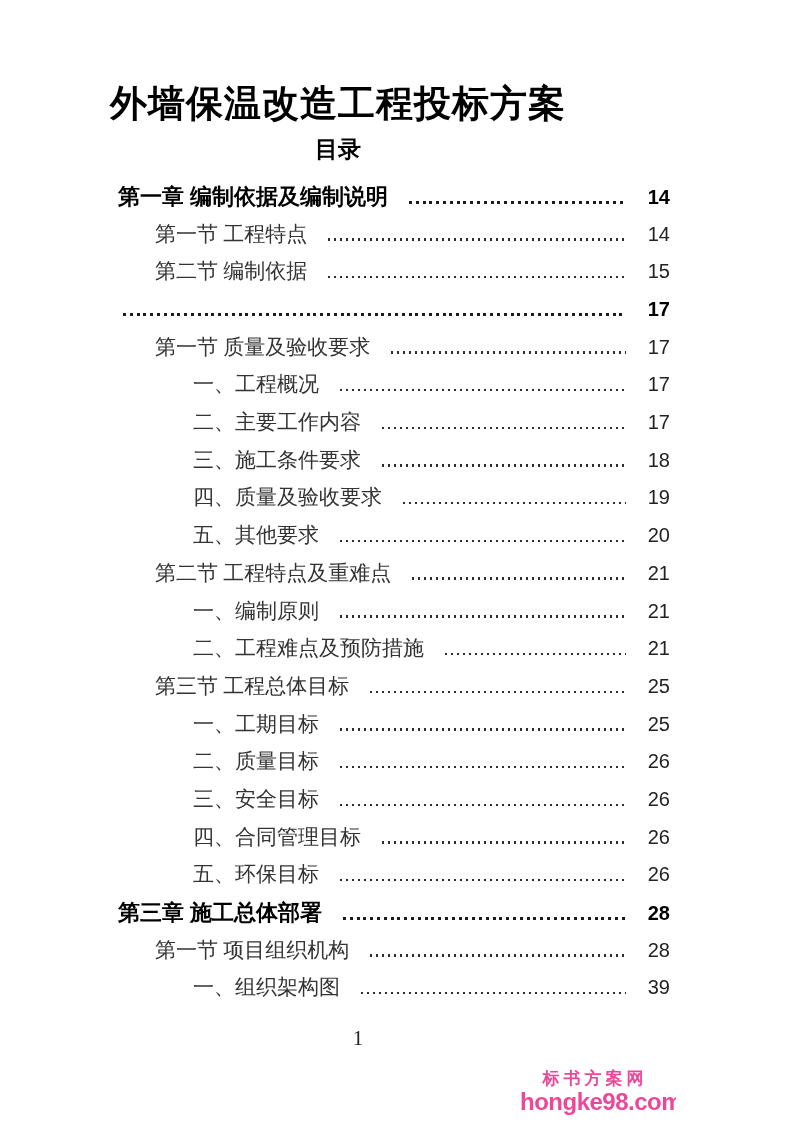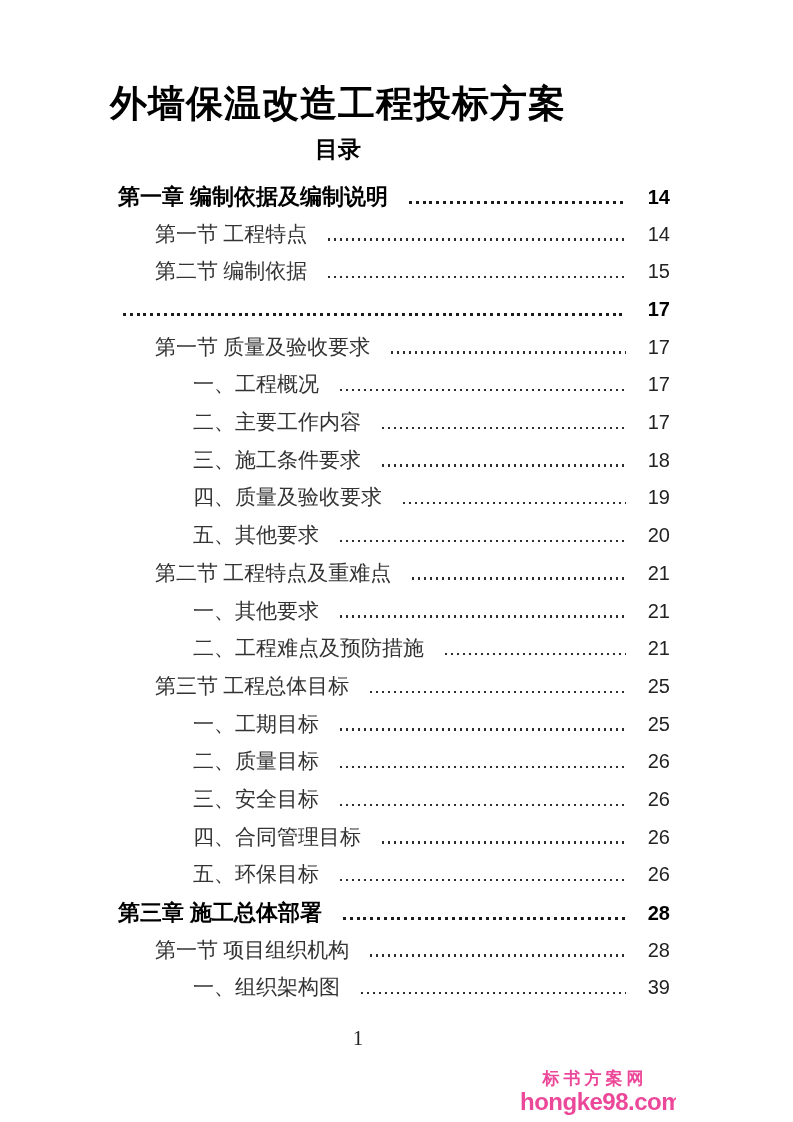--- a/index.html
+++ b/index.html
@@ -179,21 +179,21 @@
     <span class="toc-page">20</span>
   </div>
 
   <div class="toc-row lvl-section">
     <span class="toc-label">第二节 工程特点及重难点</span>
     <span class="toc-leader"></span>
     <span class="toc-page">21</span>
   </div>
 
   <div class="toc-row lvl-item">
-    <span class="toc-label">一、其他要求</span>
+    <span class="toc-label">一、编制原则</span>
     <span class="toc-leader"></span>
     <span class="toc-page">21</span>
   </div>
 
   <div class="toc-row lvl-item">
     <span class="toc-label">二、工程难点及预防措施</span>
     <span class="toc-leader"></span>
     <span class="toc-page">21</span>
   </div>
 

